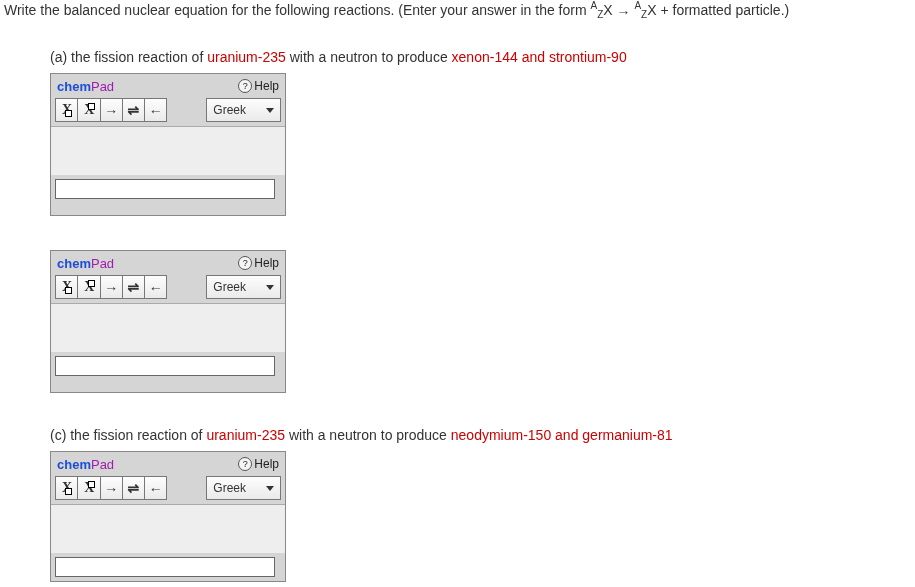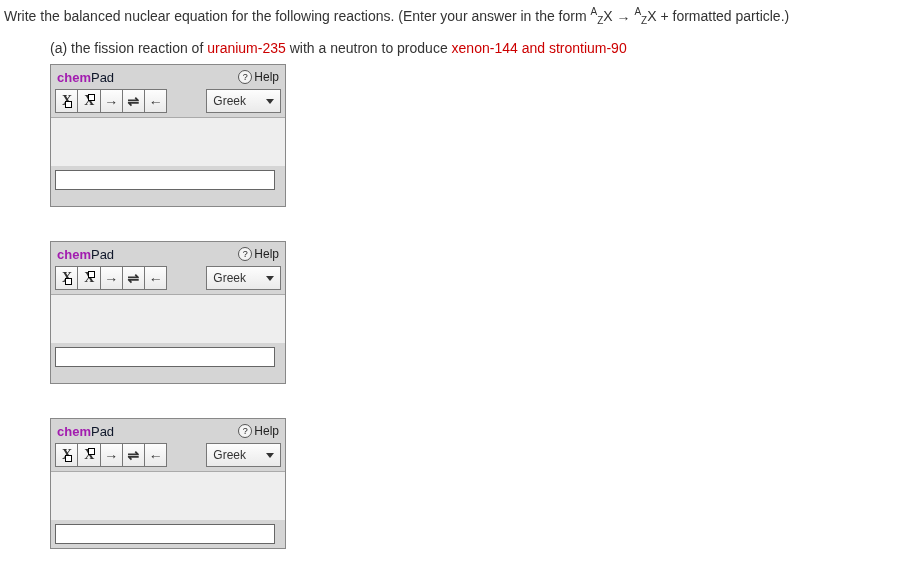--- a/index.html
+++ b/index.html
@@ -7,29 +7,29 @@
     padding: 0;
     font-family: Arial, Helvetica, sans-serif;
     font-size: 14px;
     color: #333;
     background: #fff;
   }
   .container {
     padding: 0 0 20px 0;
   }
   .instruction {
-    padding: 6px 4px;
+    padding: 0 4px;
     font-size: 14px;
     color: #333;
   }
   .supA { font-size: 10px; vertical-align: super; }
   .subZ { font-size: 10px; vertical-align: sub; }
   .part {
     margin-left: 50px;
-    margin-top: 8px;
+    margin-top: 29px;
   }
   .part-prompt {
     font-size: 14px;
     margin-bottom: 8px;
   }
   .red-text { color: #cc0000; }
 
   .chempad {
     width: 234px;
     background: #d5d5d5;
@@ -38,22 +38,22 @@
   .chempad-header {
     display: flex;
     justify-content: space-between;
     align-items: center;
     padding: 3px 6px 1px 6px;
     height: 18px;
   }
   .chempad-title {
     font-size: 13px;
   }
-  .chempad-title b { color: #a21caf; font-weight: bold; }
-  .chempad-title .pad { color: #0f172a; }
+  .chempad-title b { color: #1d4ed8; font-weight: bold; }
+  .chempad-title .pad { color: #a21caf; }
   .help-link {
     font-size: 12px;
     color: #222;
     display: flex;
     align-items: center;
     gap: 2px;
     cursor: pointer;
   }
   .chempad-toolbar {
     display: flex;
@@ -238,20 +238,23 @@
       </div>
       <div class="preview-area"></div>
       <div class="input-row">
         <input class="input-field" type="text" value="" style="">
       </div>
       <div class="footer-strip"></div>
     </div>
   </div>
 
   <div class="part" style="margin-top:34px">
+    <div class="part-prompt">
+      <span>(c) the fission reaction of </span><span class="red-text">uranium-235</span><span> with a neutron to produce </span><span class="red-text">neodymium-150 and germanium-81</span>
+    </div>
 
     <div class="chempad">
       <div class="chempad-header">
         <span class="chempad-title">
           <b>chem</b><span class="pad">Pad</span>
         </span>
         <span class="help-link">
           <span class="help-icon">?</span>
           <span>Help</span>
         </span>

